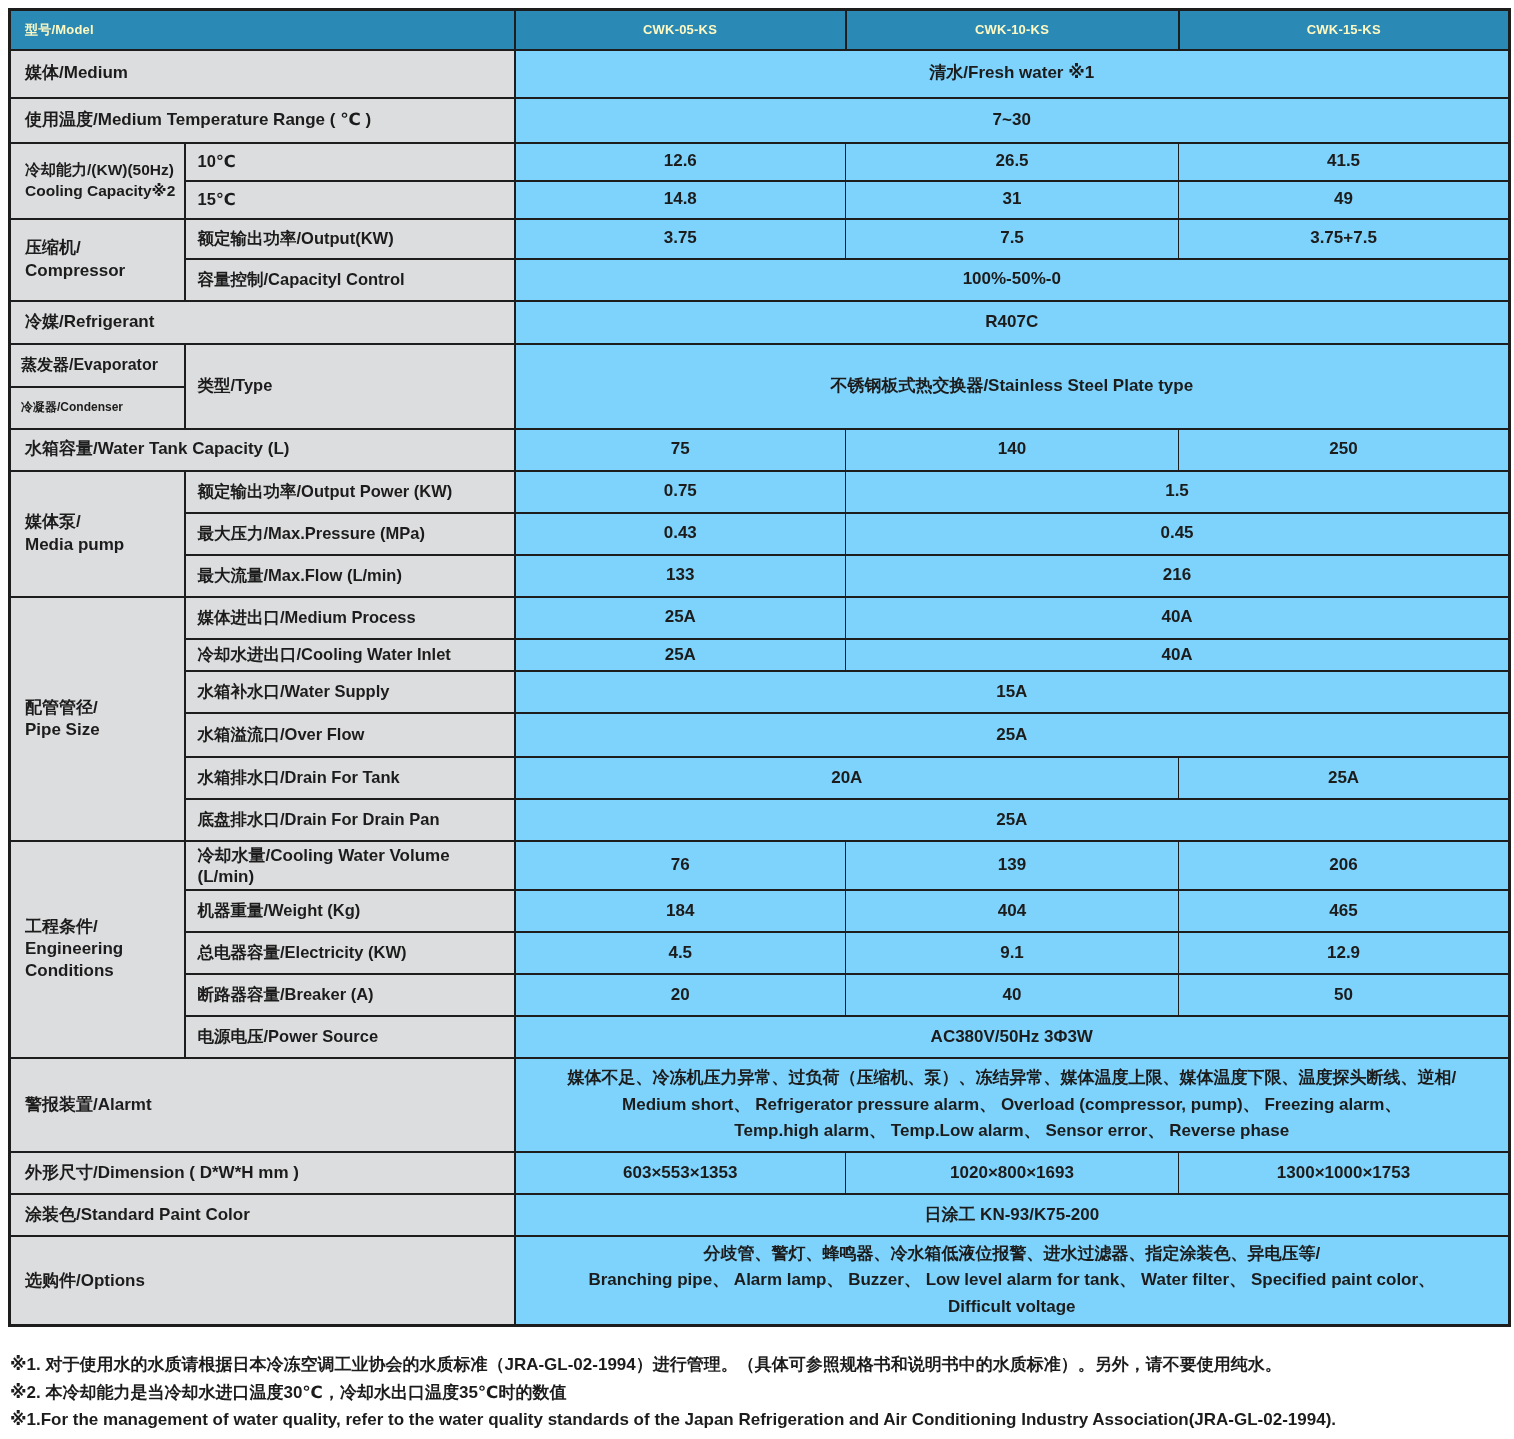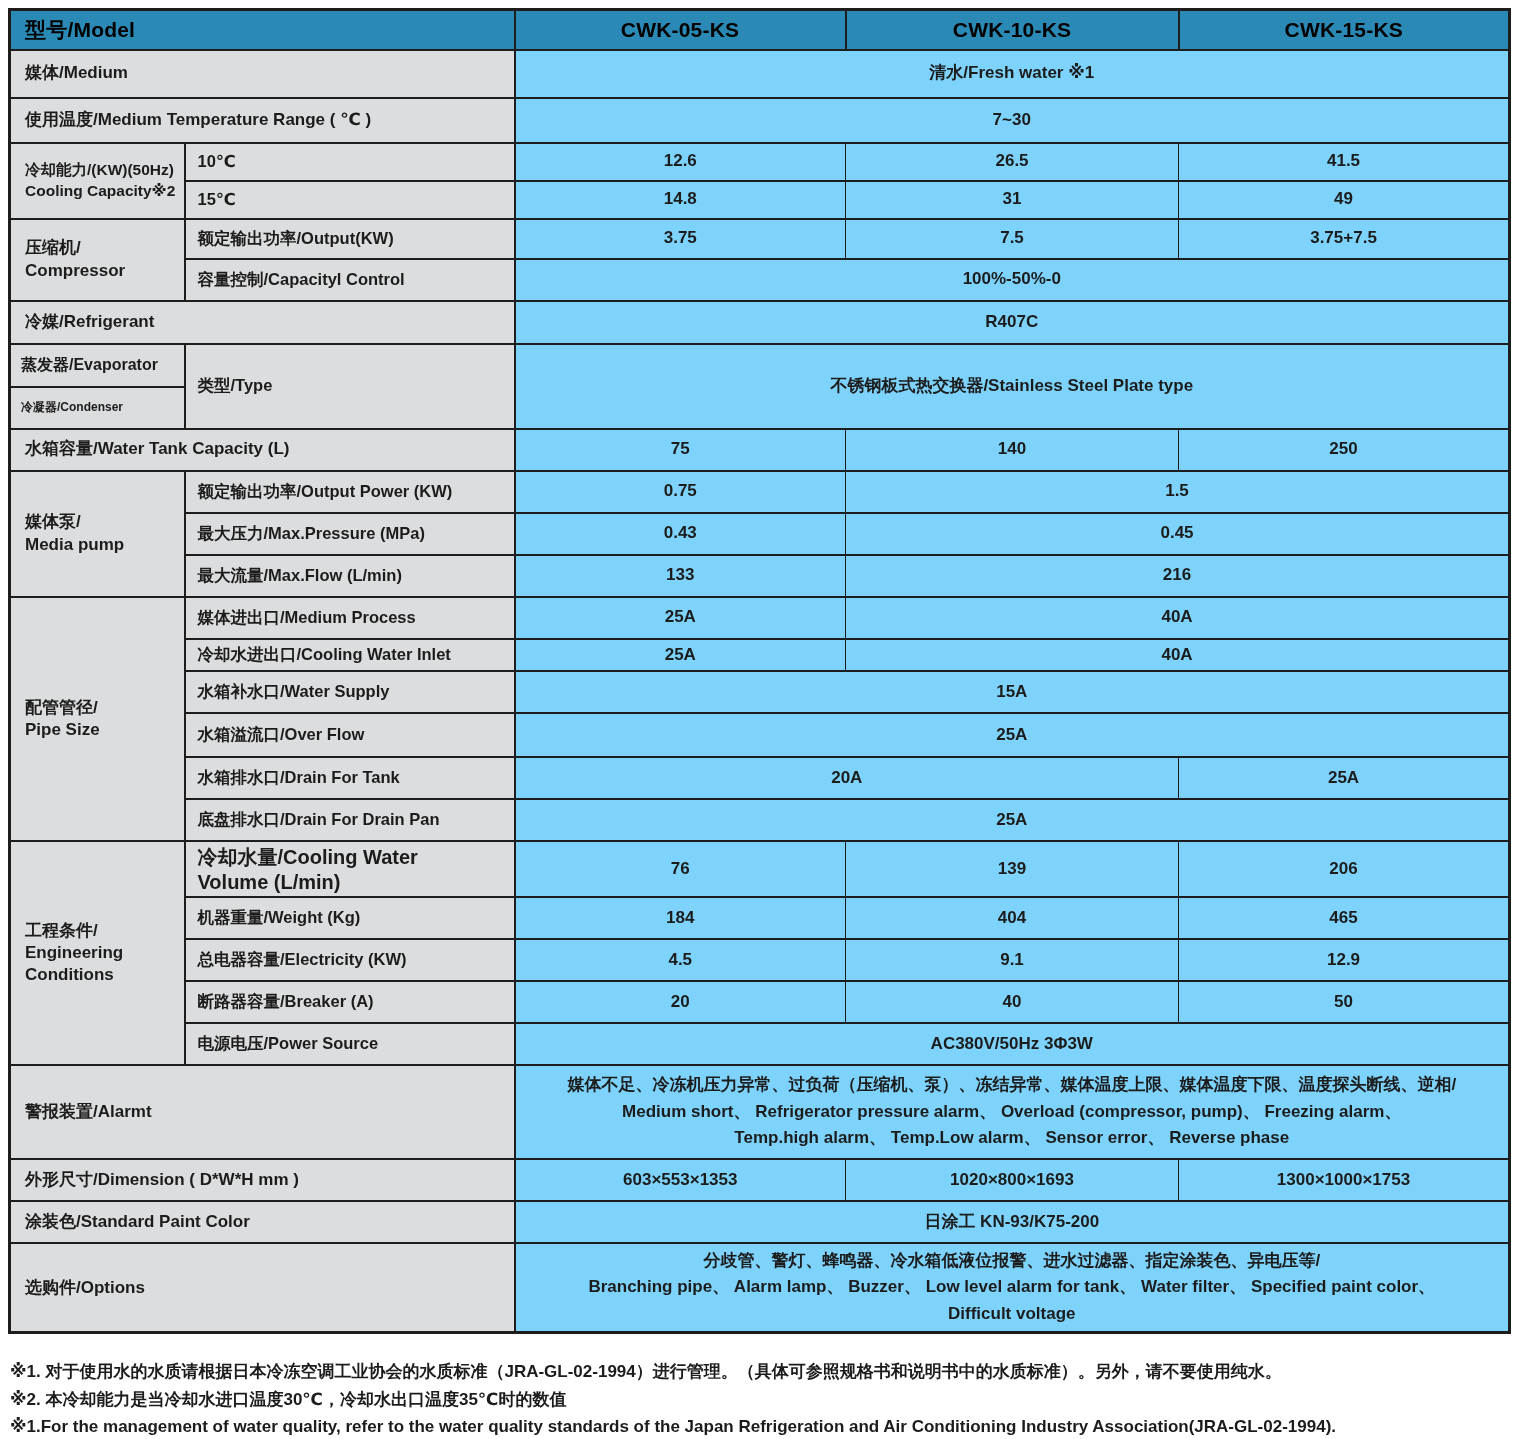--- a/index.html
+++ b/index.html
@@ -24,23 +24,23 @@
   }
   td{
     border:2px solid var(--border);
     font-size:17px;
     font-weight:600;
     vertical-align:middle;
     overflow:hidden;
   }
   td.head{
     background:var(--header-bg);
-    color:#000000;
+    color:#fef9c3;
     text-align:center;
-    font-size:21px;
+    font-size:13px;
     font-weight:700;
     letter-spacing:.2px;
   }
   td.head.left{
     text-align:left;
     padding-left:14px;
   }
   td.lab{
     background:var(--label-bg);
     text-align:left;
@@ -197,21 +197,21 @@
   </tr>
   <tr style="height:42px">
     <td class="sub">底盘排水口/Drain For Drain Pan</td>
     <td class="val" colspan="3">25A</td>
   </tr>
 
   <tr style="height:42px">
     <td class="lab" rowspan="5">工程条件/
 Engineering
 Conditions</td>
-    <td class="sub" style="font-size:20px">冷却水量/Cooling Water Volume (L/min)</td>
+    <td class="sub" style="font-size:17px">冷却水量/Cooling Water Volume (L/min)</td>
     <td class="val">76</td>
     <td class="val">139</td>
     <td class="val">206</td>
   </tr>
   <tr style="height:42px">
     <td class="sub">机器重量/Weight (Kg)</td>
     <td class="val">184</td>
     <td class="val">404</td>
     <td class="val">465</td>
   </tr>

